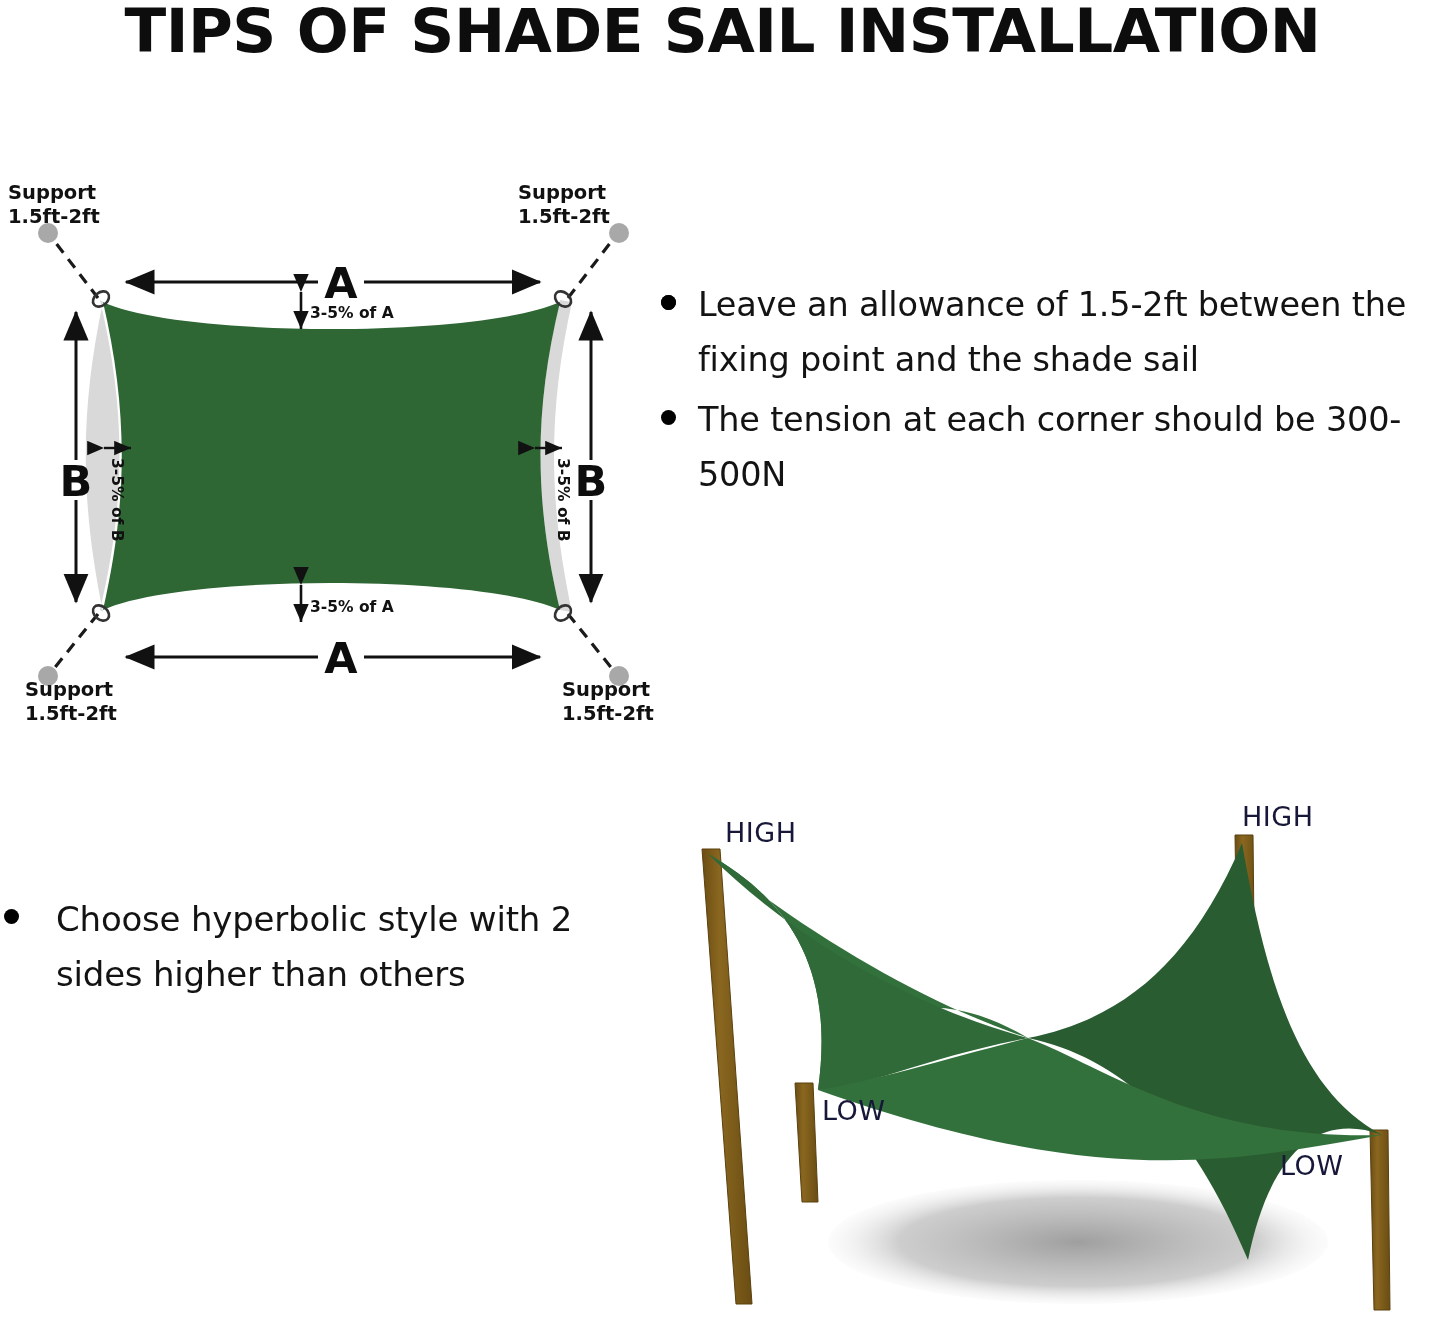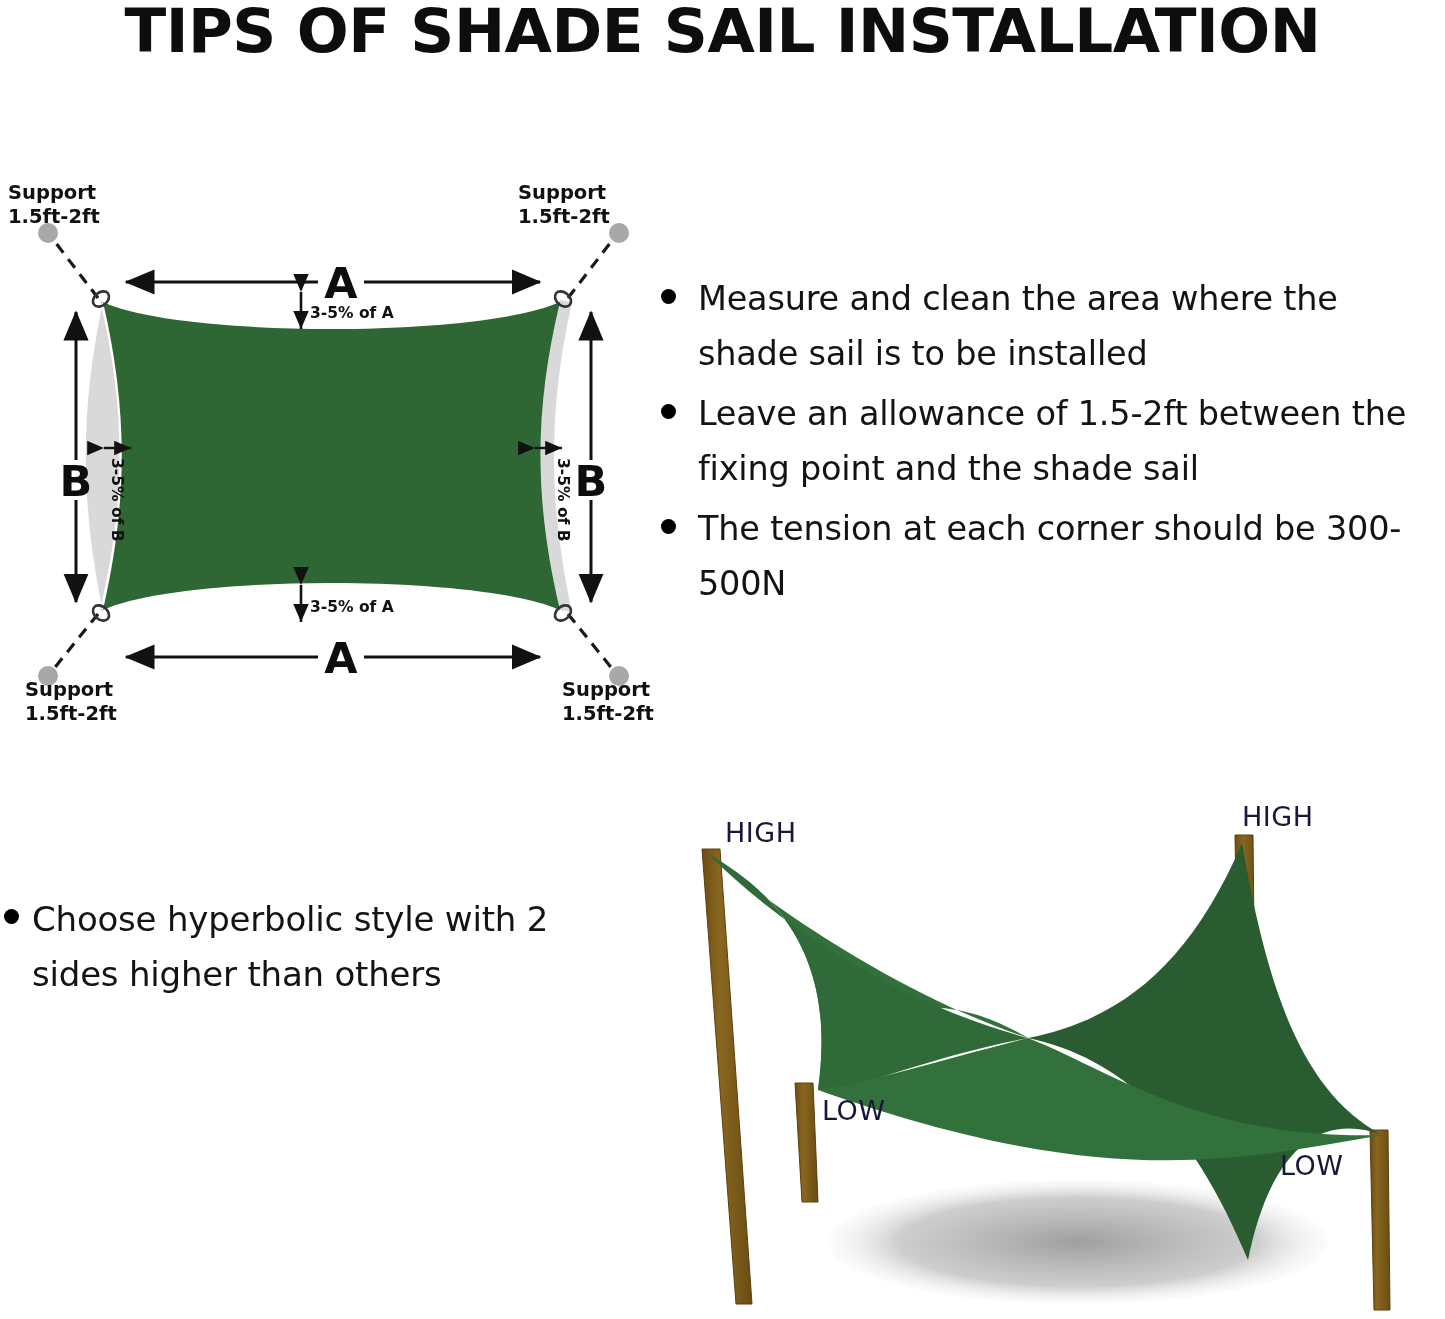--- a/index.html
+++ b/index.html
@@ -81,21 +81,21 @@
     color: #131313;
     letter-spacing: -0.2px;
   }
   ul.tips li .bullet {
     position: absolute;
     left: 13px; top: 17px;
     width: 15px; height: 15px;
     border-radius: 50%;
     background: #000000;
   }
-  #tips-left ul.tips li { font-size: 34px; padding-left: 32px; }
+  #tips-left ul.tips li { font-size: 34px; padding-left: 56px; }
   #tips-left ul.tips li .bullet { left: 4px; }
 
   
   #hyper {
     position: absolute;
     left: 630px; top: 790px;
     width: 790px; height: 529px;
   }
   #hyper svg { display: block; }
   .hl-label {
@@ -190,21 +190,20 @@
 
     <text class="support-label" x="562" y="536">Support</text>
     <text class="support-label" x="562" y="560">1.5ft-2ft</text>
   </svg>
 </div>
 
 <div id="tips-right">
   <ul class="tips">
     <li>
       <span class="bullet"></span>
-      <span>Measure and clean the area where the shade sail is to be installed</span>
     </li>
     <li>
       <span class="bullet"></span>
       <span>Leave an allowance of 1.5-2ft between the fixing point and the shade sail</span>
     </li>
     <li>
       <span class="bullet"></span>
       <span>The tension at each corner should be 300-500N</span>
     </li>
   </ul>

